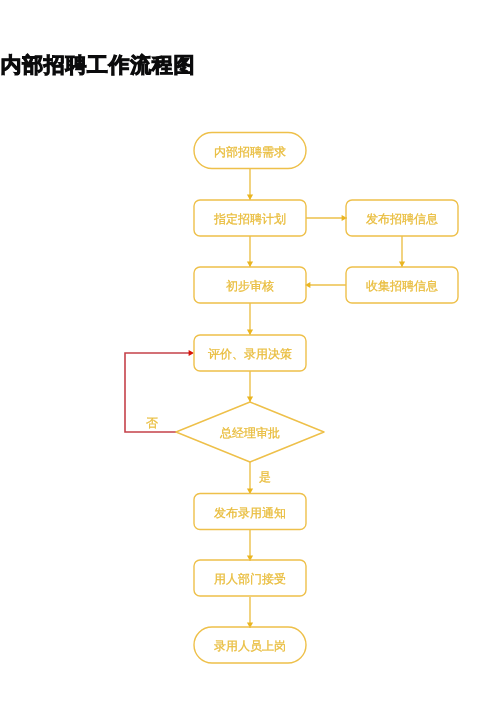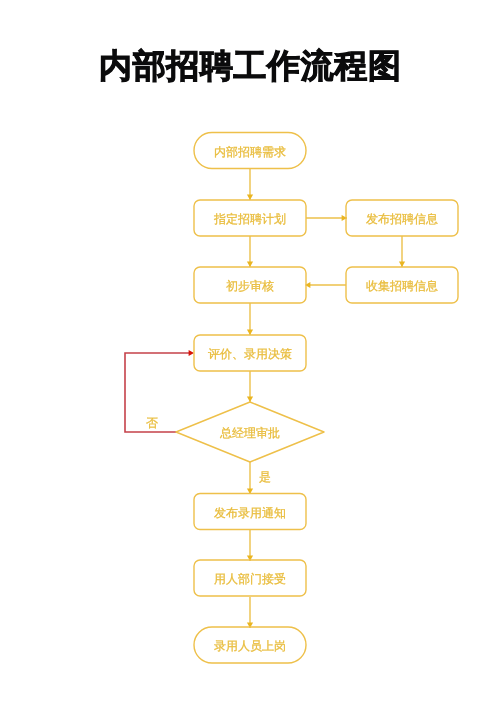--- a/index.html
+++ b/index.html
@@ -33,22 +33,21 @@
     width: 500px;
     height: 707px;
     background: var(--c-bg);
   }
   .title {
     transform: translateZ(0);
     position: absolute;
     left: 0;
     top: 47px;
     width: 500px;
-    text-align: center;
-    font-size: 33px;
+    font-size: 21px;
     font-weight: 700;
     color: var(--c-title);
     -webkit-text-stroke: 1.0px var(--c-title);
     letter-spacing: 0.6px;
     text-indent: 0.6px;
     line-height: 37px;
     white-space: nowrap;
   }
   #flow {
     position: absolute;

